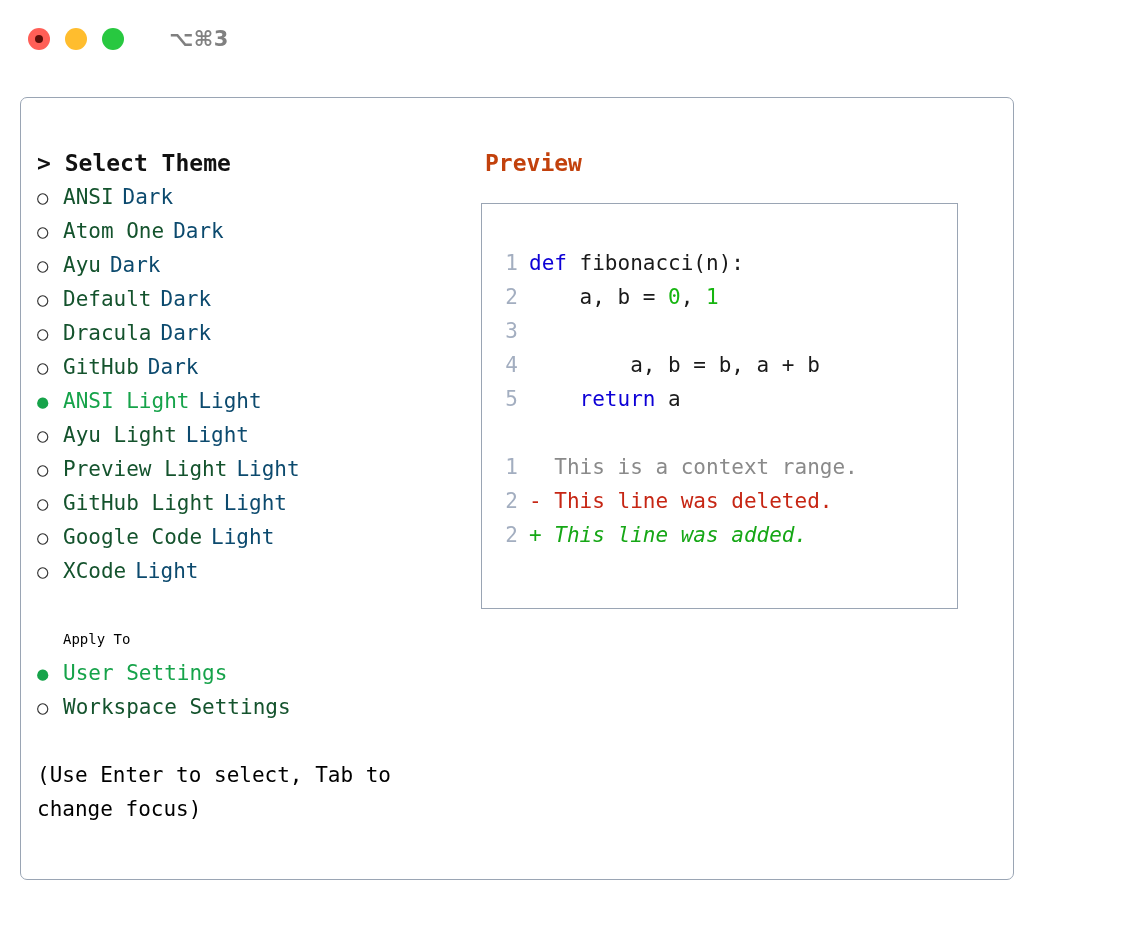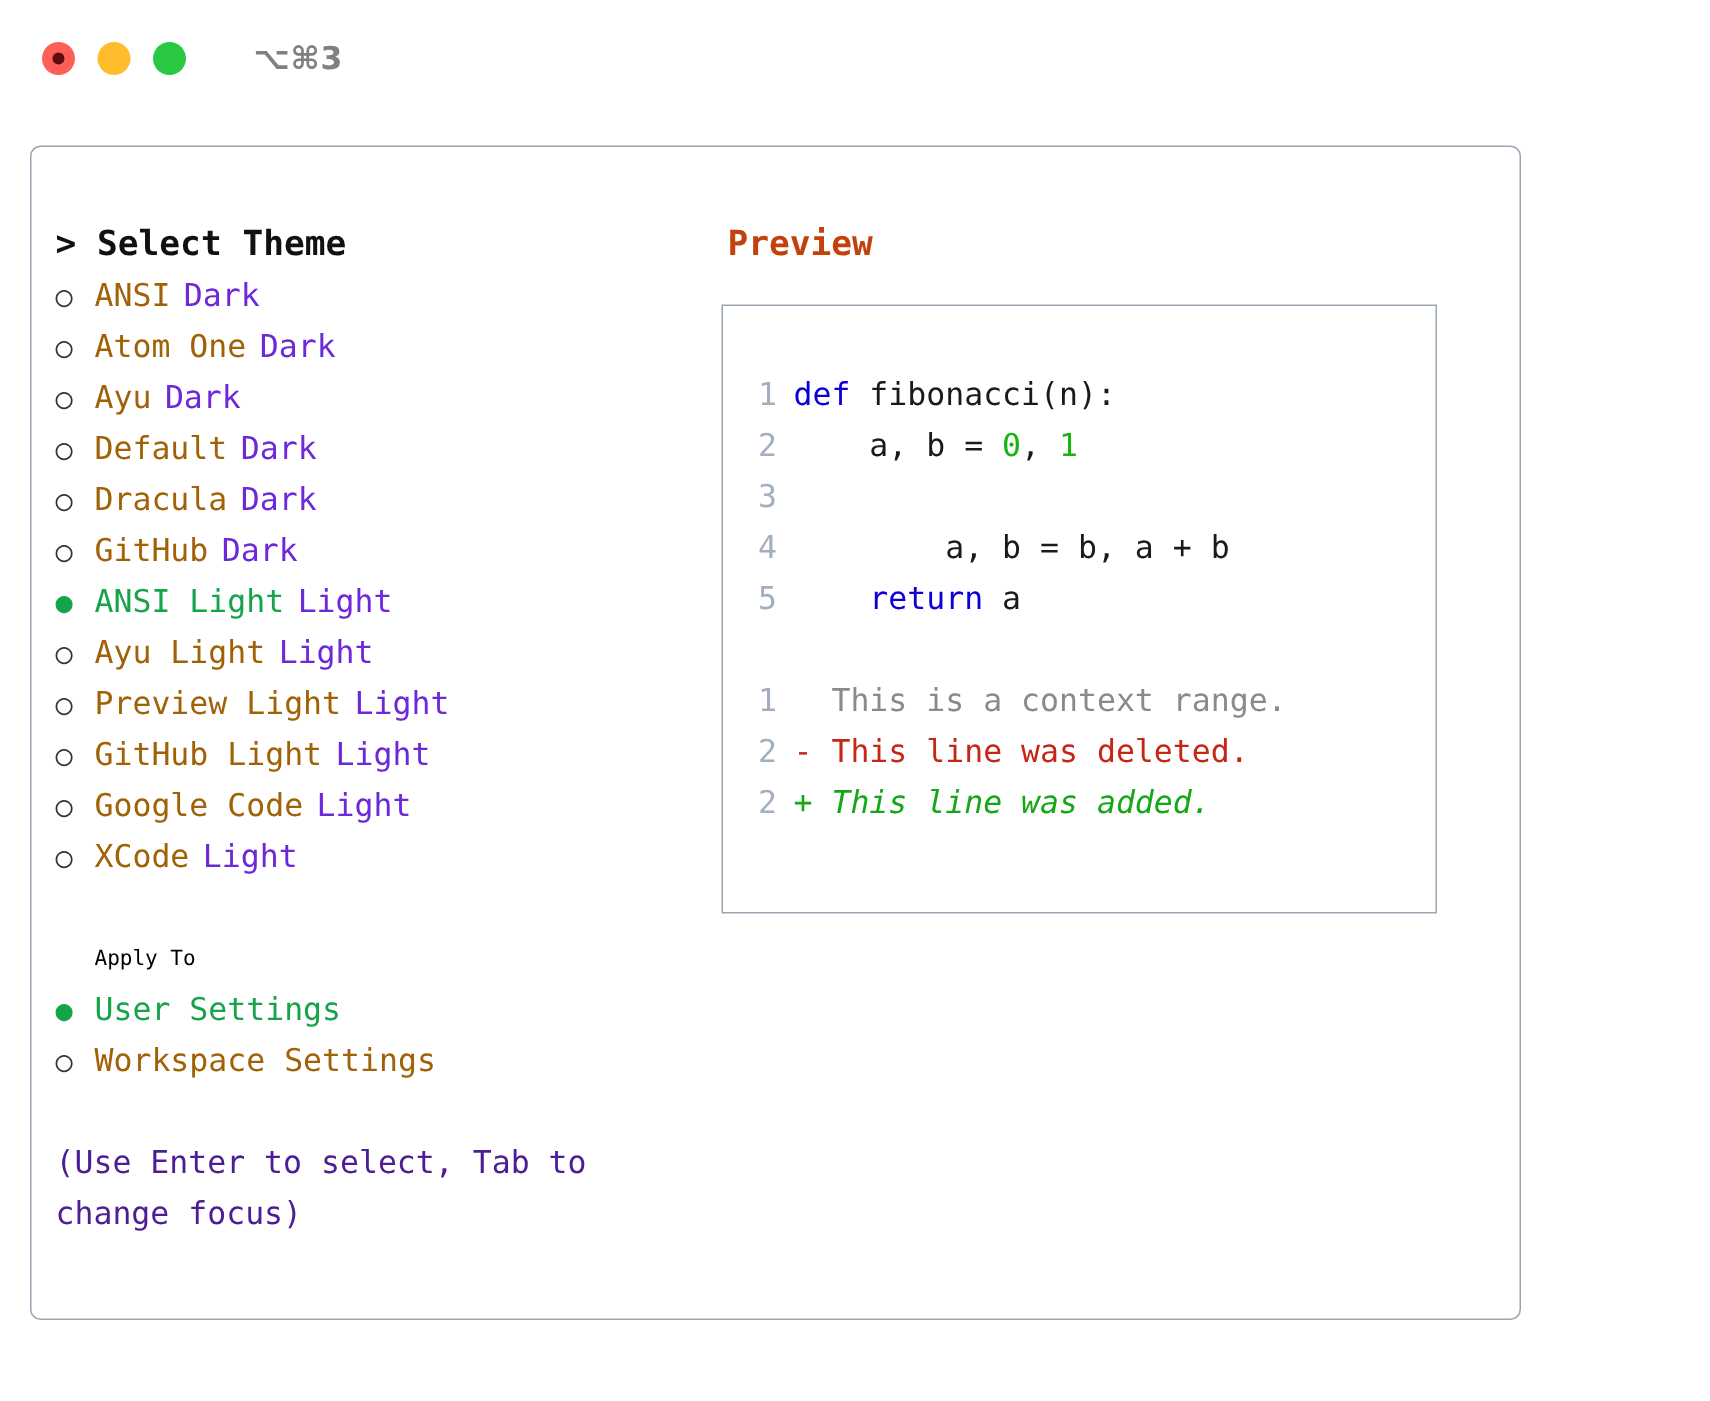--- a/index.html
+++ b/index.html
@@ -113,40 +113,40 @@
     white-space: pre;
   }
   .bullet {
     display: inline-block;
     width: 26px;
     flex: 0 0 26px;
     color: #333333;
     font-size: 19px;
   }
   .opt-row.selected .bullet { color: #16a34a; }
-  .opt-label { color: #a16207; }
+  .opt-label { color: #14532d; }
   .opt-row.selected .opt-label { color: #16a34a; }
   .opt-suffix {
-    color: #6d28d9;
+    color: #0c4a6e;
     margin-left: 9px;
   }
 
   .apply-section { margin-top: 34px; }
   .apply-title {
     font-size: 14px;
     color: #000000;
     line-height: 34px;
     padding-left: 26px;
     white-space: pre;
   }
 
   .hint-text {
     margin-top: 34px;
     font-size: 21px;
-    color: #4c1d95;
+    color: #000000;
     line-height: 34px;
     width: 400px;
     white-space: pre-wrap;
   }
 
   
   .right-col {
     flex: 1;
     padding: 48px 0 0 0;
     box-sizing: border-box;

